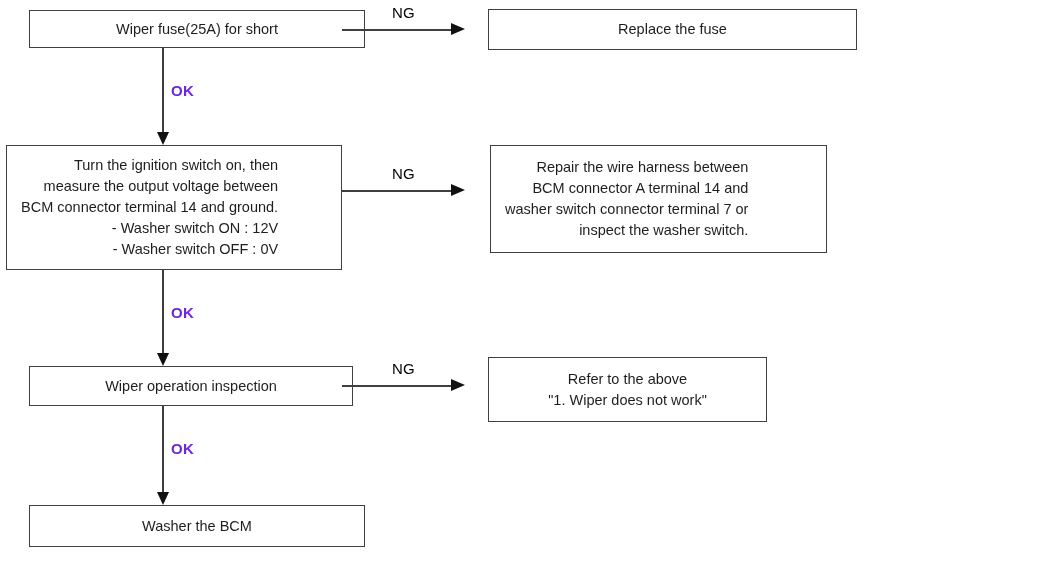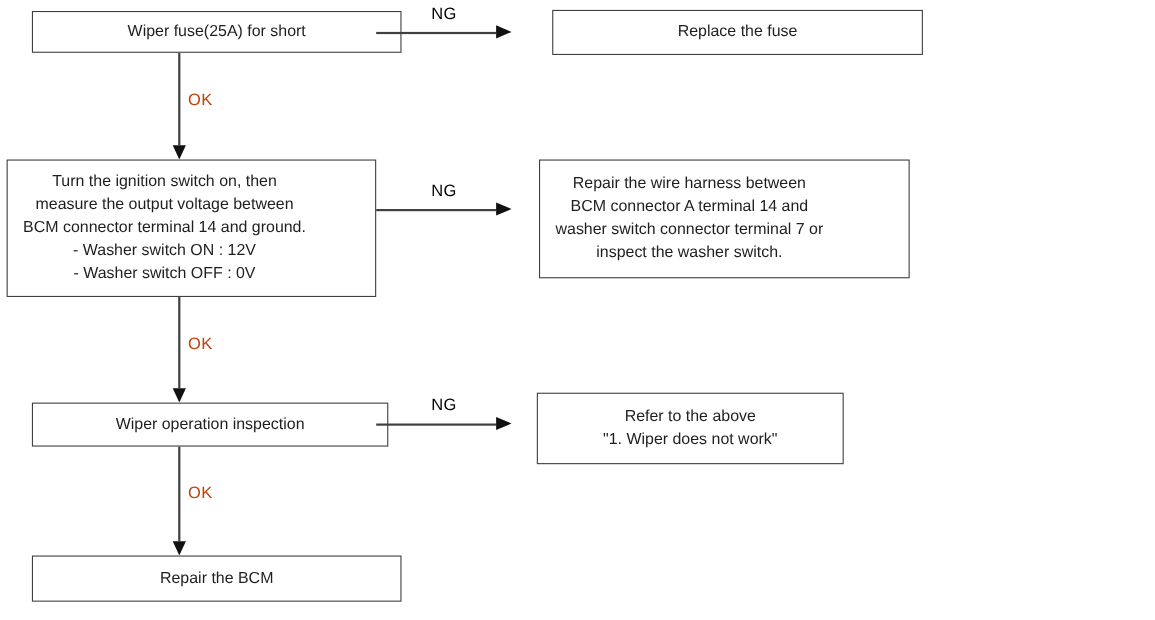--- a/index.html
+++ b/index.html
@@ -17,21 +17,21 @@
     position: absolute;
     background: #ffffff;
     border: 1.5px solid #3f3f3f;
     display: flex;
     align-items: center;
     font-size: 14.5px;
     line-height: 21px;
     white-space: pre-line;
   }
   .box.center { justify-content: center; text-align: center; margin-left: 23px; }
-  .box.left-align { justify-content: flex-start; padding-left: 14px; padding-right: 8px; text-align: center; }
+  .box.left-align { justify-content: flex-start; padding-left: 14px; padding-right: 8px; text-align: right; }
   .vline {
     position: absolute;
     width: 1.6px;
     background: #3f3f3f;
   }
   .hline {
     position: absolute;
     height: 1.6px;
     background: #3f3f3f;
   }
@@ -44,23 +44,23 @@
   }
   .arrow-right {
     position: absolute;
     width: 0; height: 0;
     border-top: 6.5px solid transparent;
     border-bottom: 6.5px solid transparent;
     border-left: 14px solid #111111;
   }
   .edge-label {
     position: absolute;
-    font-weight: normal;
+    font-weight: bold;
     font-size: 15px;
-    color: #c2410c;
+    color: #6d28d9;
     letter-spacing: 0.3px;
   }
   .ng-label-wrap {
     position: absolute;
     left: 342px;
     width: 123px;
     text-align: center;
   }
   .ng-label-wrap span {
     font-weight: normal;
@@ -77,21 +77,21 @@
   <div class="box center" style="left:6px; top:10px; width:336px; height:38px;">
     <span>Wiper fuse(25A) for short</span>
   </div>
 
   <div class="ng-label-wrap" style="top:4px;">
     <span>NG</span>
   </div>
   <div class="hline" style="left:342px; top:29px; width:109px;"></div>
   <div class="arrow-right" style="left:451px; top:23px;"></div>
 
-  <div class="box center" style="left:479px; top:9px; width:337px; height:41px;">
+  <div class="box center" style="left:465px; top:9px; width:369px; height:41px;">
     <span>Replace the fuse</span>
   </div>
 
   <div class="vline" style="left:162px; top:48px; height:84px;"></div>
   <div class="arrow-down" style="left:157px; top:132px;"></div>
   <div class="edge-label" style="left:171px; top:82px;">OK</div>
 
   <div class="box left-align" style="left:6px; top:145px; width:336px; height:125px;">
     <span>Turn the ignition switch on, then
 measure the output voltage between
@@ -130,16 +130,16 @@
   <div class="box center" style="left:465px; top:357px; width:279px; height:65px;">
     <span>Refer to the above
 "1. Wiper does not work"</span>
   </div>
 
   <div class="vline" style="left:162px; top:406px; height:86px;"></div>
   <div class="arrow-down" style="left:157px; top:492px;"></div>
   <div class="edge-label" style="left:171px; top:440px;">OK</div>
 
   <div class="box center" style="left:6px; top:505px; width:336px; height:42px;">
-    <span>Repair the BCM</span>
+    <span>Washer the BCM</span>
   </div>
 
 </div>
 
 </body></html>

